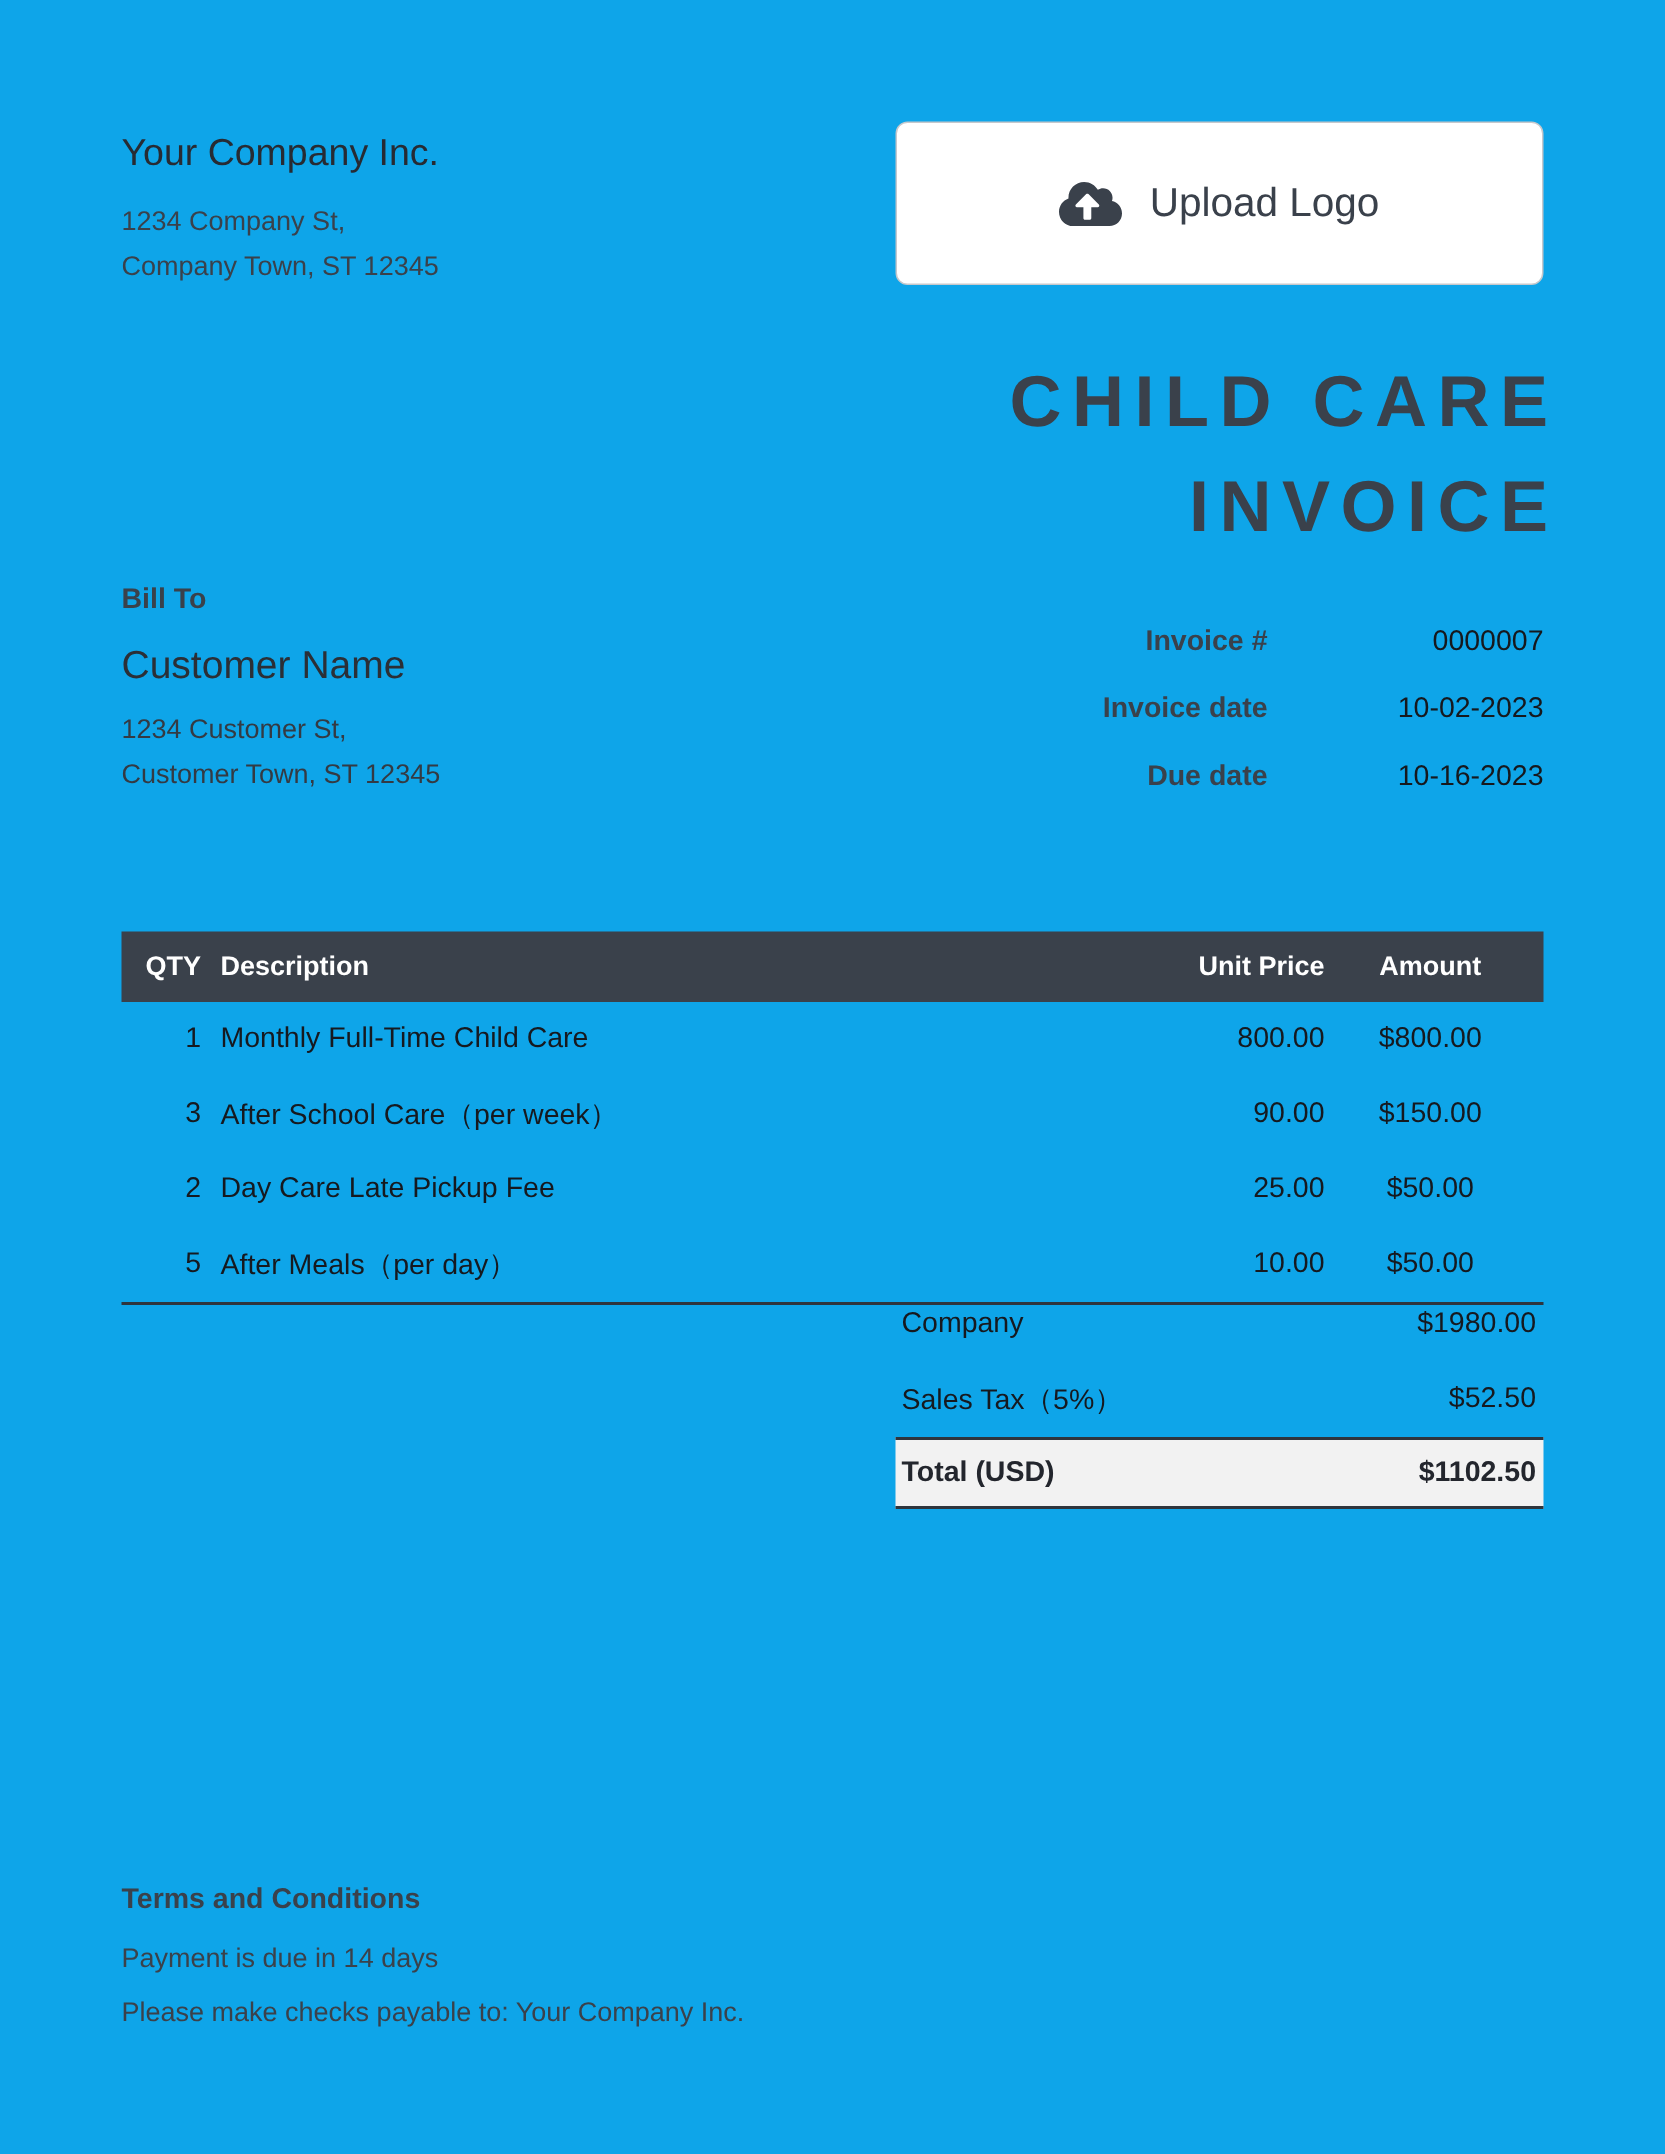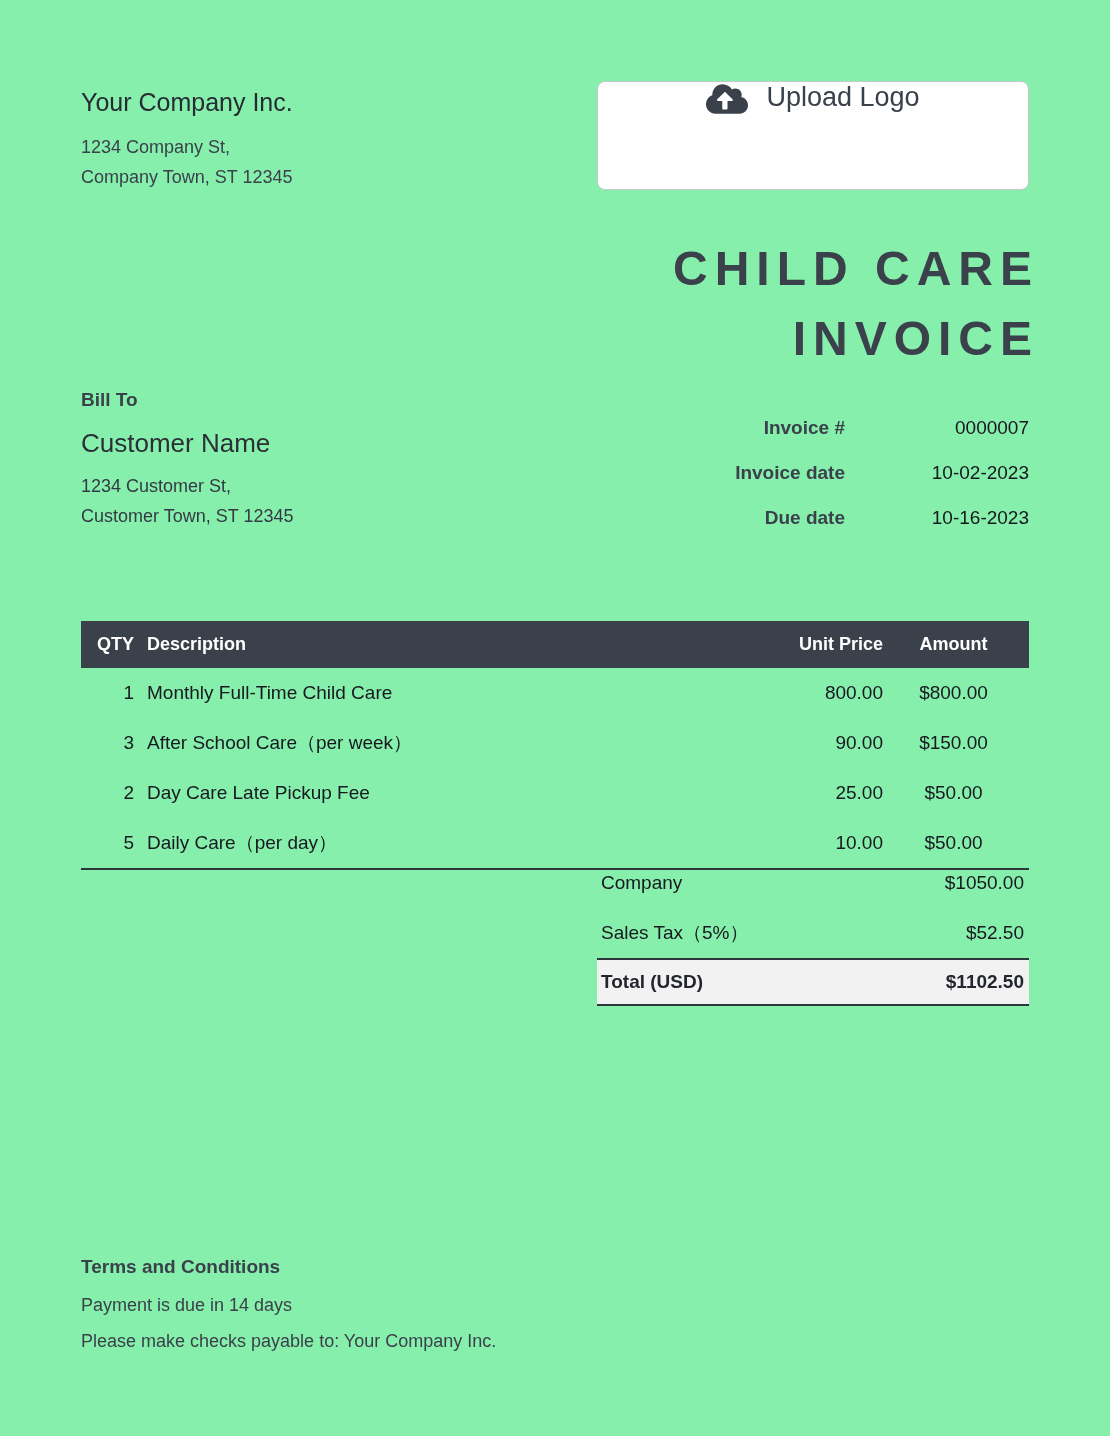--- a/index.html
+++ b/index.html
@@ -1,28 +1,28 @@
 <!DOCTYPE html>
 <html><head>
 <meta charset="utf-8">
 <style>
   * { margin:0; padding:0; box-sizing:border-box; }
   html,body { background:#ffffff; }
   body { font-family:"Liberation Sans", sans-serif; color:#1b1e24; }
-  .page { position:relative; width:1110px; height:1436px; background:#86efac; margin:0 auto; overflow:hidden; }
+  .page { position:relative; width:1110px; height:1436px; background:#0ea5e9; margin:0 auto; overflow:hidden; }
 
   
   .company { position:absolute; left:81px; top:88px; }
   .company-name { font-size:25px; color:#272b33; margin-bottom:15px; }
   .company-addr { font-size:18px; line-height:30px; color:#3a414b; }
 
   
   .upload-btn { position:absolute; left:597px; top:81px; width:432px; height:109px;
     background:#ffffff; border:1px solid #c6c8cc; border-radius:8px;
-    display:flex; align-items:flex-start; justify-content:center; gap:18px;
+    display:flex; align-items:center; justify-content:center; gap:18px;
     font-family:"Liberation Sans", sans-serif; font-size:27px; color:#3a414b; cursor:pointer; }
   .upload-btn svg { width:42px; height:34px; display:block; }
 
   
   .title { position:absolute; right:78px; top:234px; text-align:right;
     font-weight:bold; font-size:48px; line-height:70px; letter-spacing:7px;
     color:#3a414b; margin-right:-7px; }
 
   
   .billto { position:absolute; left:81px; top:389px; }
@@ -126,30 +126,30 @@
       <span class="c-amt">$150.00</span>
     </div>
     <div class="trow">
       <span class="c-qty">2</span>
       <span class="c-desc">Day Care Late Pickup Fee</span>
       <span class="c-unit">25.00</span>
       <span class="c-amt">$50.00</span>
     </div>
     <div class="trow">
       <span class="c-qty">5</span>
-      <span class="c-desc">Daily Care（per day）</span>
+      <span class="c-desc">After Meals（per day）</span>
       <span class="c-unit">10.00</span>
       <span class="c-amt">$50.00</span>
     </div>
   </div>
 
   <div class="totals">
     <div class="totals-row">
       <span class="totals-label">Company</span>
-      <span class="totals-value">$1050.00</span>
+      <span class="totals-value">$1980.00</span>
     </div>
     <div class="totals-row">
       <span class="totals-label">Sales Tax（5%）</span>
       <span class="totals-value">$52.50</span>
     </div>
     <div class="totals-row grand">
       <span class="totals-label">Total (USD)</span>
       <span class="totals-value">$1102.50</span>
     </div>
   </div>

